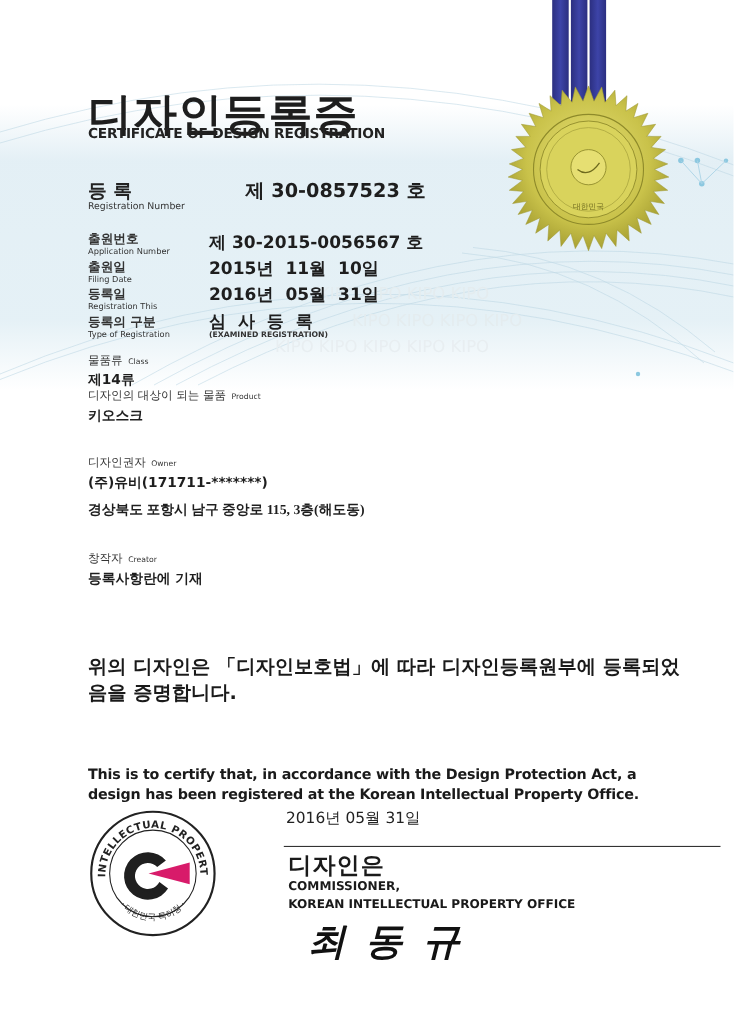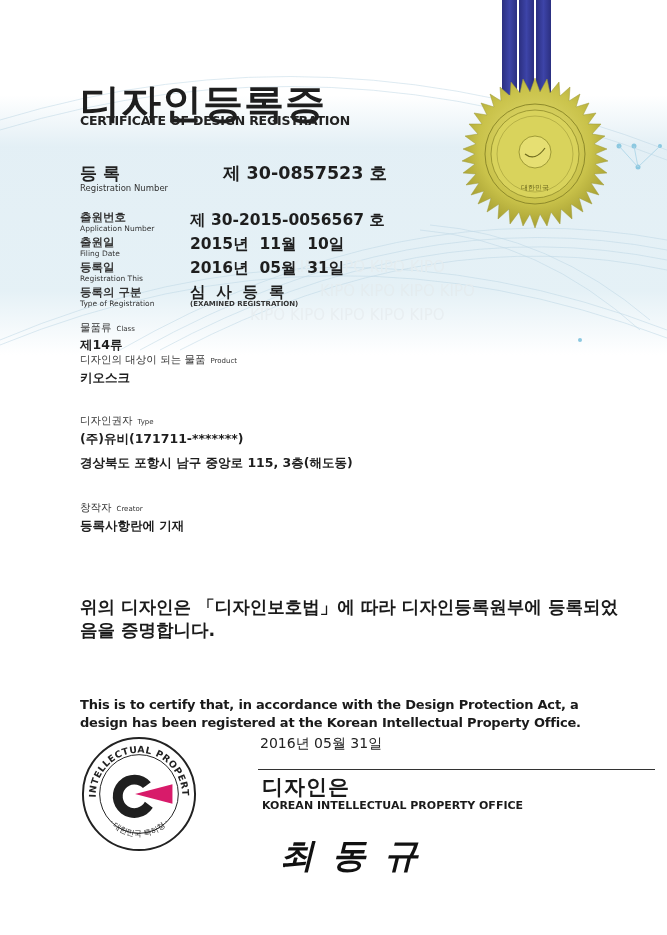--- a/index.html
+++ b/index.html
@@ -123,24 +123,24 @@
 <div class="abs small-lbl" style="left:80px; top:321px;">
   <span>물품류</span><span class="small-en">Class</span>
 </div>
 <div class="abs body-val" style="left:80px; top:337px;">제14류</div>
 <div class="abs small-lbl" style="left:80px; top:353px;">
   <span>디자인의 대상이 되는 물품</span><span class="small-en">Product</span>
 </div>
 <div class="abs body-val" style="left:80px; top:370px;">키오스크</div>
 
 <div class="abs small-lbl" style="left:80px; top:414px;">
-  <span>디자인권자</span><span class="small-en">Type</span>
+  <span>디자인권자</span><span class="small-en">Owner</span>
 </div>
 <div class="abs body-val" style="left:80px; top:431px;">(주)유비(171711-*******)</div>
-<div class="abs body-val" style="left:80px; top:455px;">경상북도 포항시 남구 중앙로 115, 3층(해도동)</div>
+<div class="abs body-val" style="left:80px; top:455px;font-family:Liberation Serif, serif;">경상북도 포항시 남구 중앙로 115, 3층(해도동)</div>
 
 <div class="abs small-lbl" style="left:80px; top:501px;">
   <span>창작자</span><span class="small-en">Creator</span>
 </div>
 <div class="abs body-val" style="left:80px; top:518px;">등록사항란에 기재</div>
 
 <div class="abs cert-ko">위의 디자인은 「디자인보호법」에 따라 디자인등록원부에 등록되었음을 증명합니다.</div>
 <div class="abs cert-en">This is to certify that, in accordance with the Design Protection Act, a design has been registered at the Korean Intellectual Property Office.</div>
 
 <svg class="kipo-seal" viewBox="0 0 120 120">
@@ -158,15 +158,16 @@
   </text>
   <path d="M72,48 A22,22 0 1 0 74,74 L66,68 A12,12 0 1 1 64,54 Z" fill="#1f1f1f"></path>
   <polygon points="56,60 94,50 94,70" fill="#d81b6a"></polygon>
   <path d="M50,78 q3,-5 6,0 q3,-5 6,0" fill="none" stroke="#1f1f1f" stroke-width="1"></path>
 </svg>
 
 <div class="abs issue-date">2016년 05월 31일</div>
 <div class="abs sig-line"></div>
 <div class="abs commissioner-ko">디자인은</div>
 <div class="abs commissioner-en">
+  <div>COMMISSIONER,</div>
   <div>KOREAN INTELLECTUAL PROPERTY OFFICE</div>
 </div>
 <div class="abs signature">최동규</div>
 
 </body></html>

